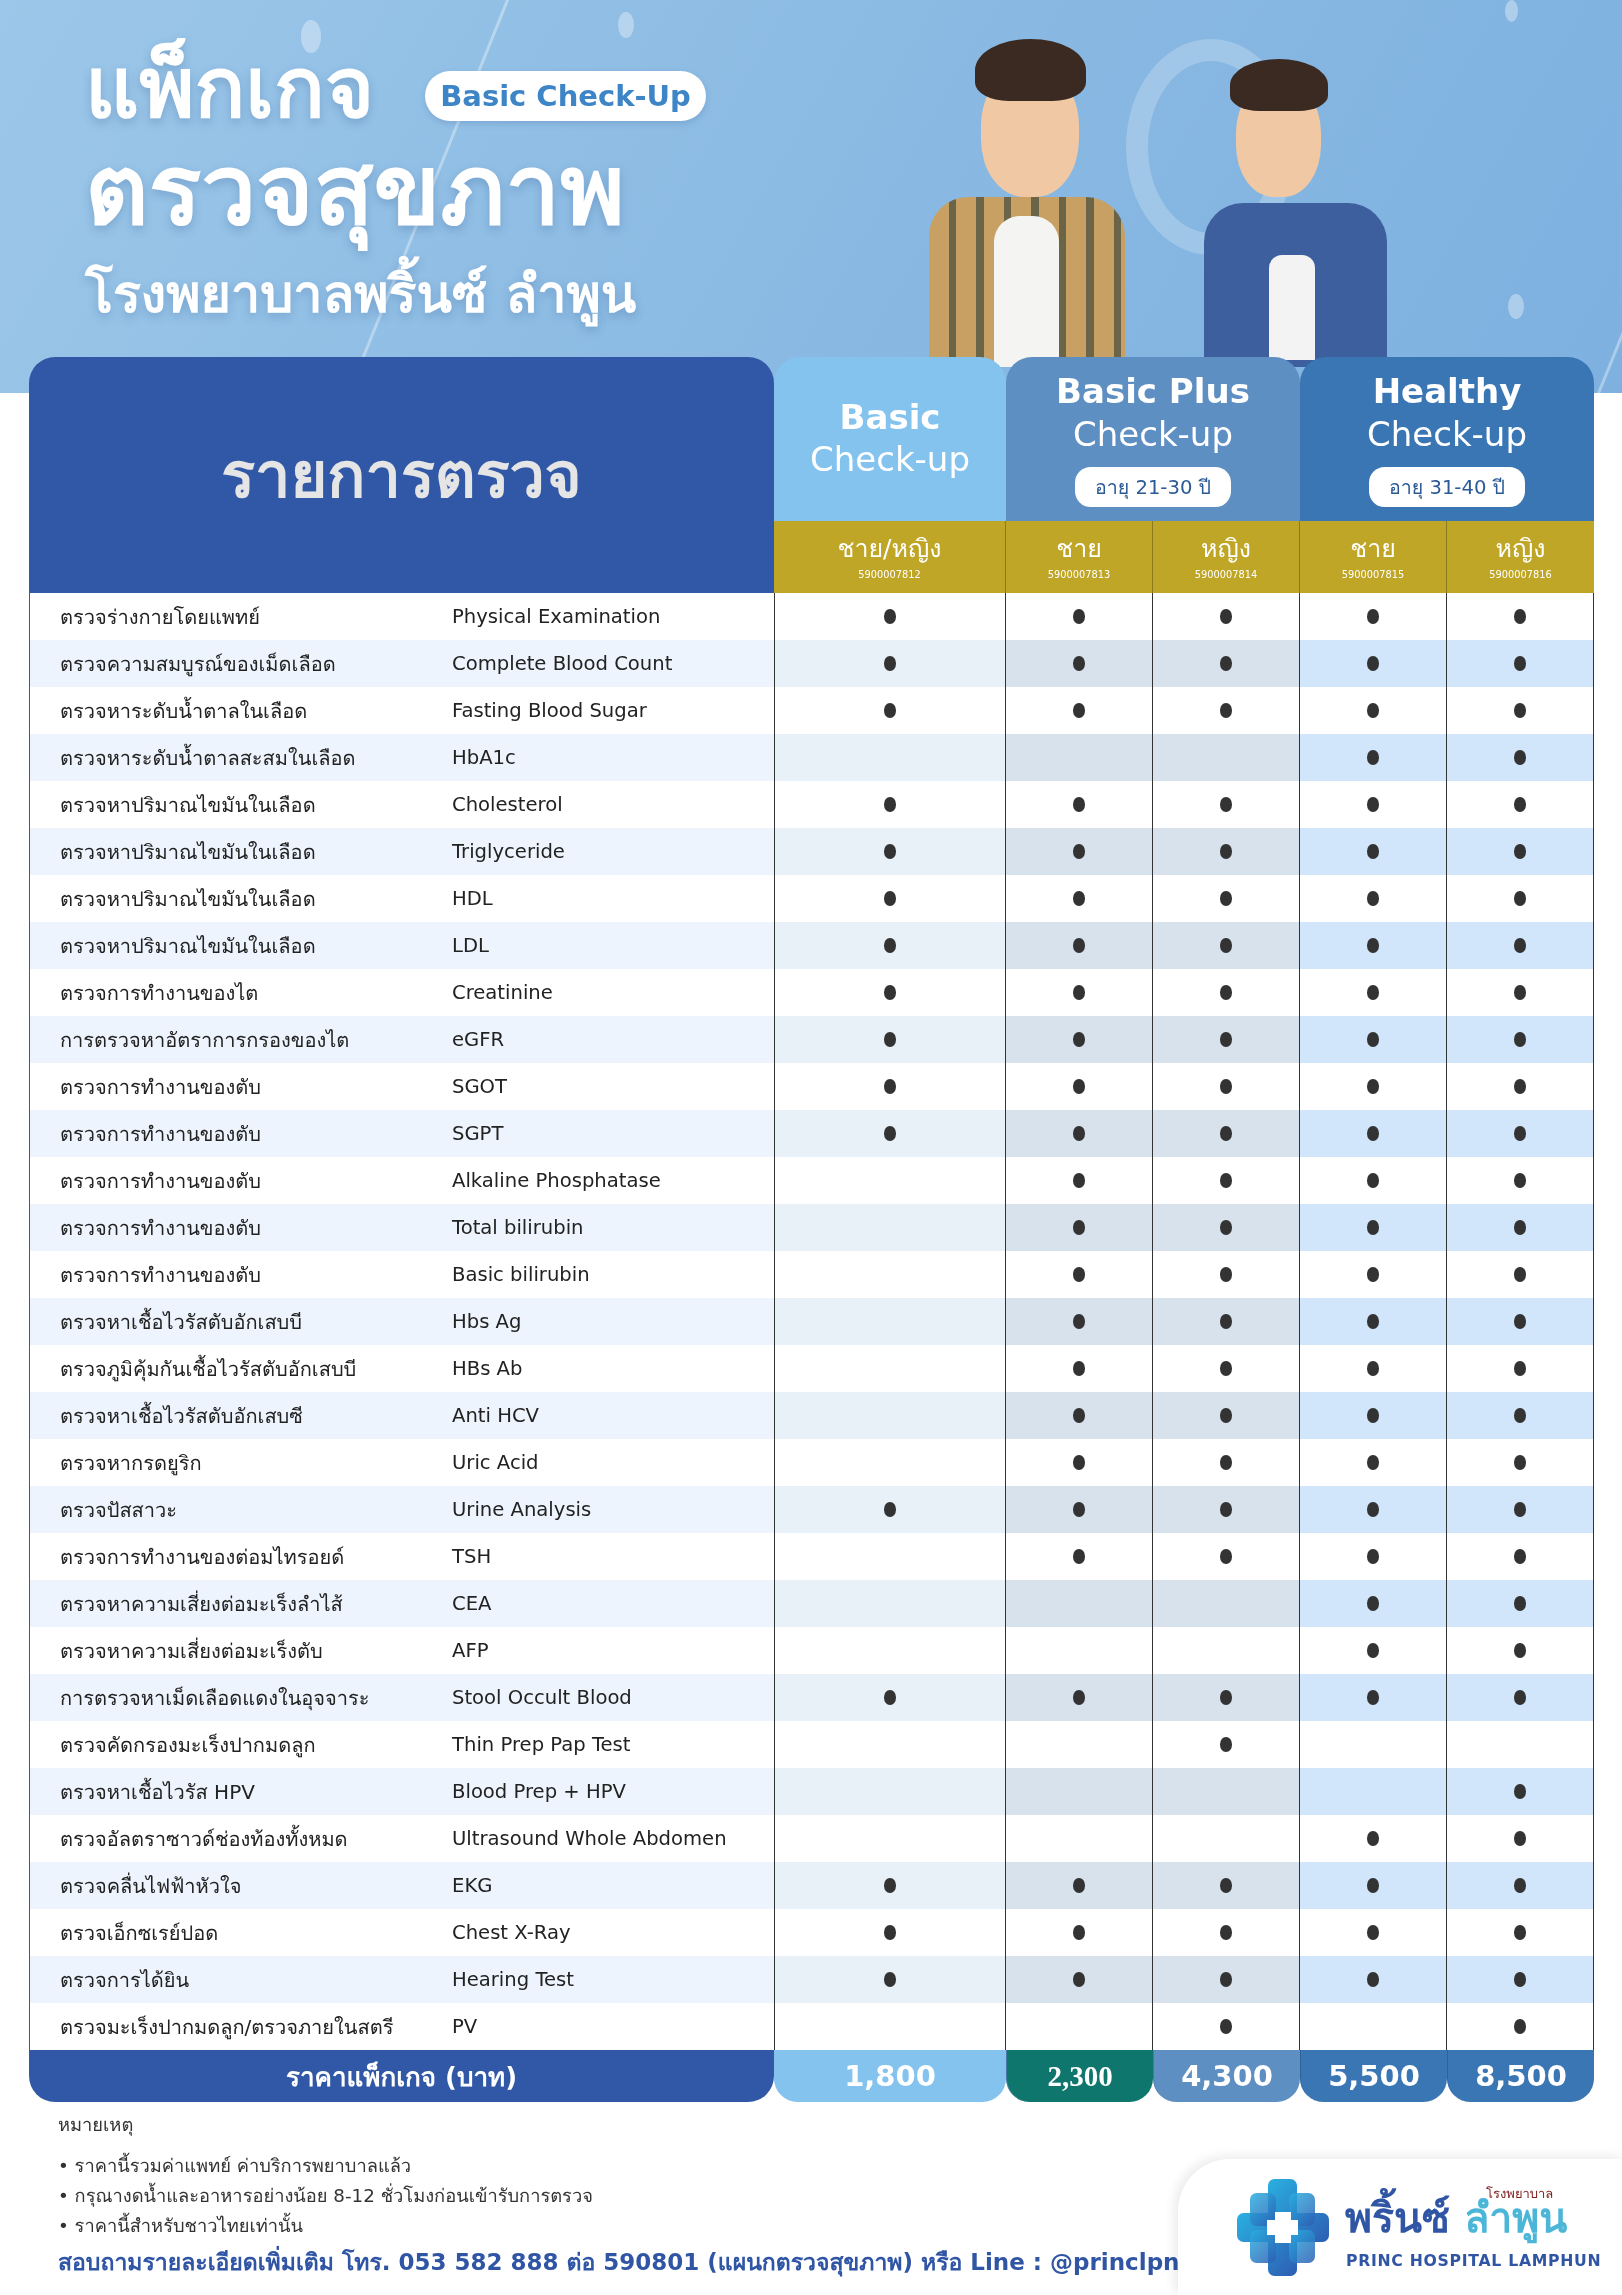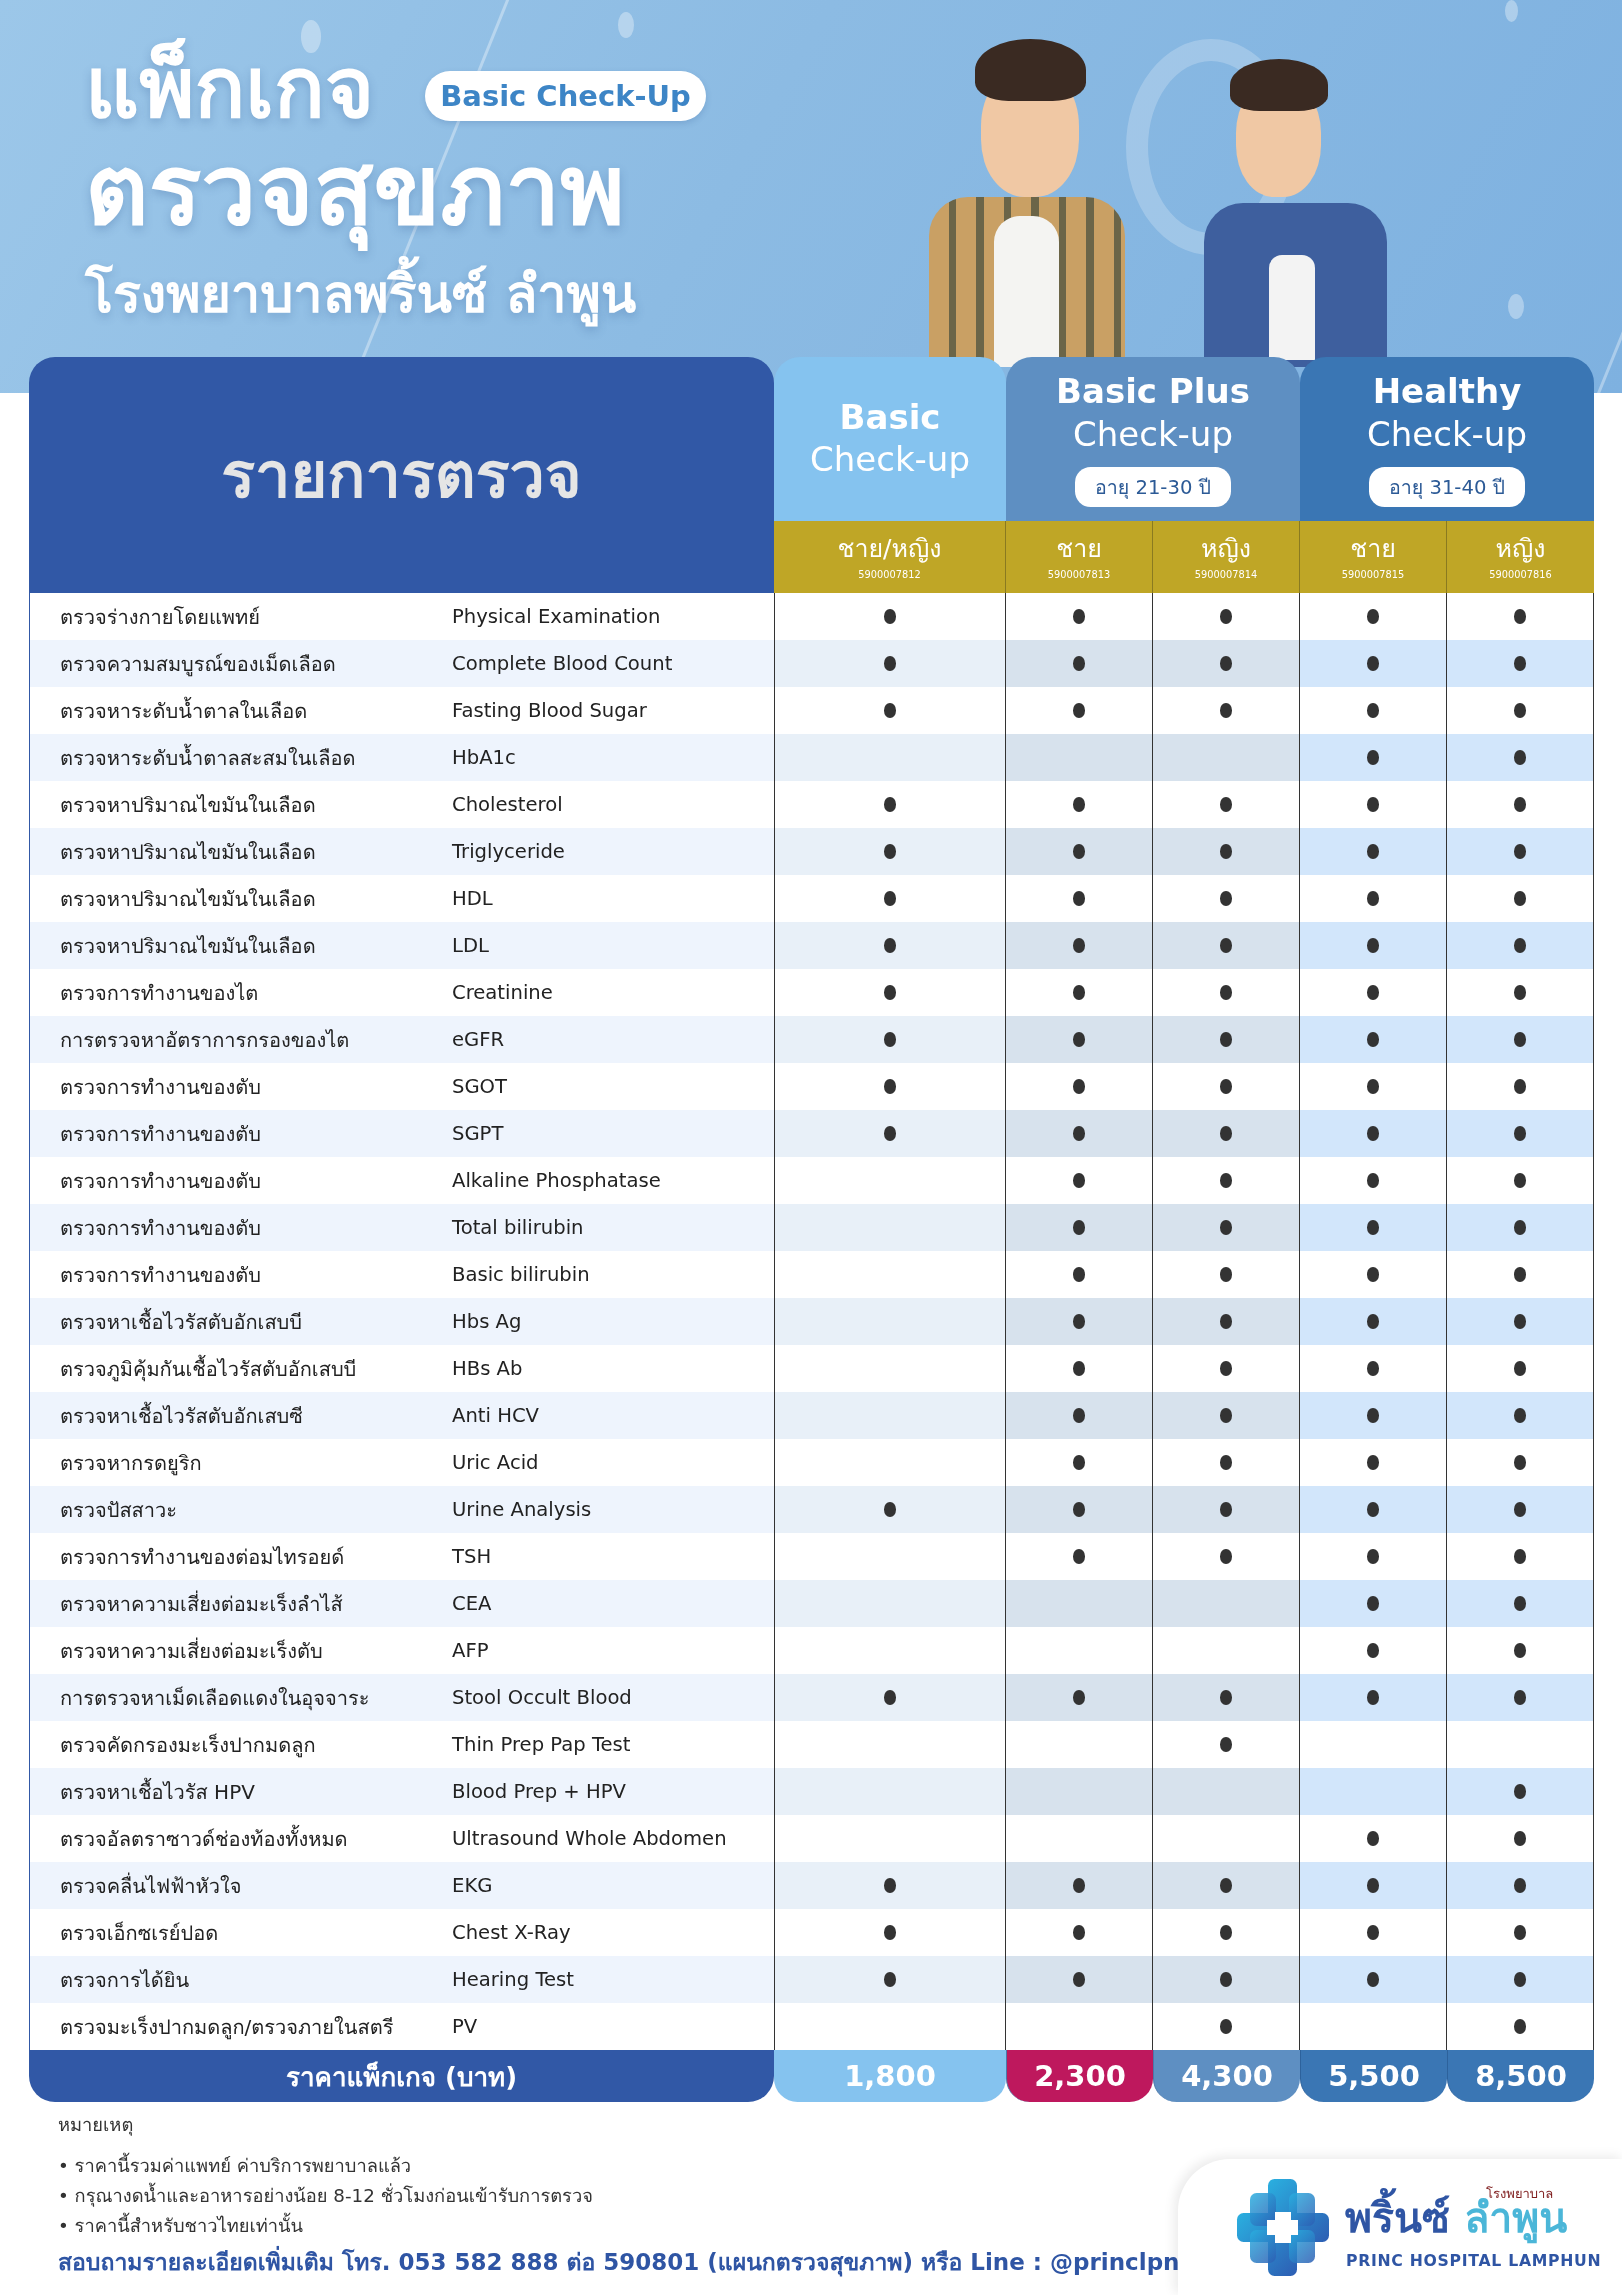--- a/index.html
+++ b/index.html
@@ -780,21 +780,21 @@
         <div class="c p2" style="width: 147px;"></div>
         <div class="c p2" style="width: 147px;">
           <span class="dot-mark"></span>
         </div>
       </div>
     </div>
 
   <div class="price-row">
     <div class="price-label">ราคาแพ็กเกจ (บาท)</div>
     <div class="price" style="width:232px; background:#85c3ef;">1,800</div>
-    <div class="price" style="width:147px; background:#be185d; border-left:1.3px solid #4a78aa;">2,300</div>
+    <div class="price" style="width:147px; background:#0f766e; border-left:1.3px solid #4a78aa;font-family:Liberation Serif, serif;">2,300</div>
     <div class="price" style="width:147px; background:#5e8fc2; border-left:1.3px solid #4a78aa;">4,300</div>
     <div class="price" style="width:147px; background:#3a76b4; border-left:1.3px solid #2d629c;">5,500</div>
     <div class="price" style="width:147px; background:#3a76b4; border-left:1.3px solid #2d629c;">8,500</div>
   </div>
 </div>
 
 <div class="notes">
   <div class="head">หมายเหตุ</div>
   <div class="item">• ราคานี้รวมค่าแพทย์ ค่าบริการพยาบาลแล้ว</div>
   <div class="item">• กรุณางดน้ำและอาหารอย่างน้อย 8-12 ชั่วโมงก่อนเข้ารับการตรวจ</div>

